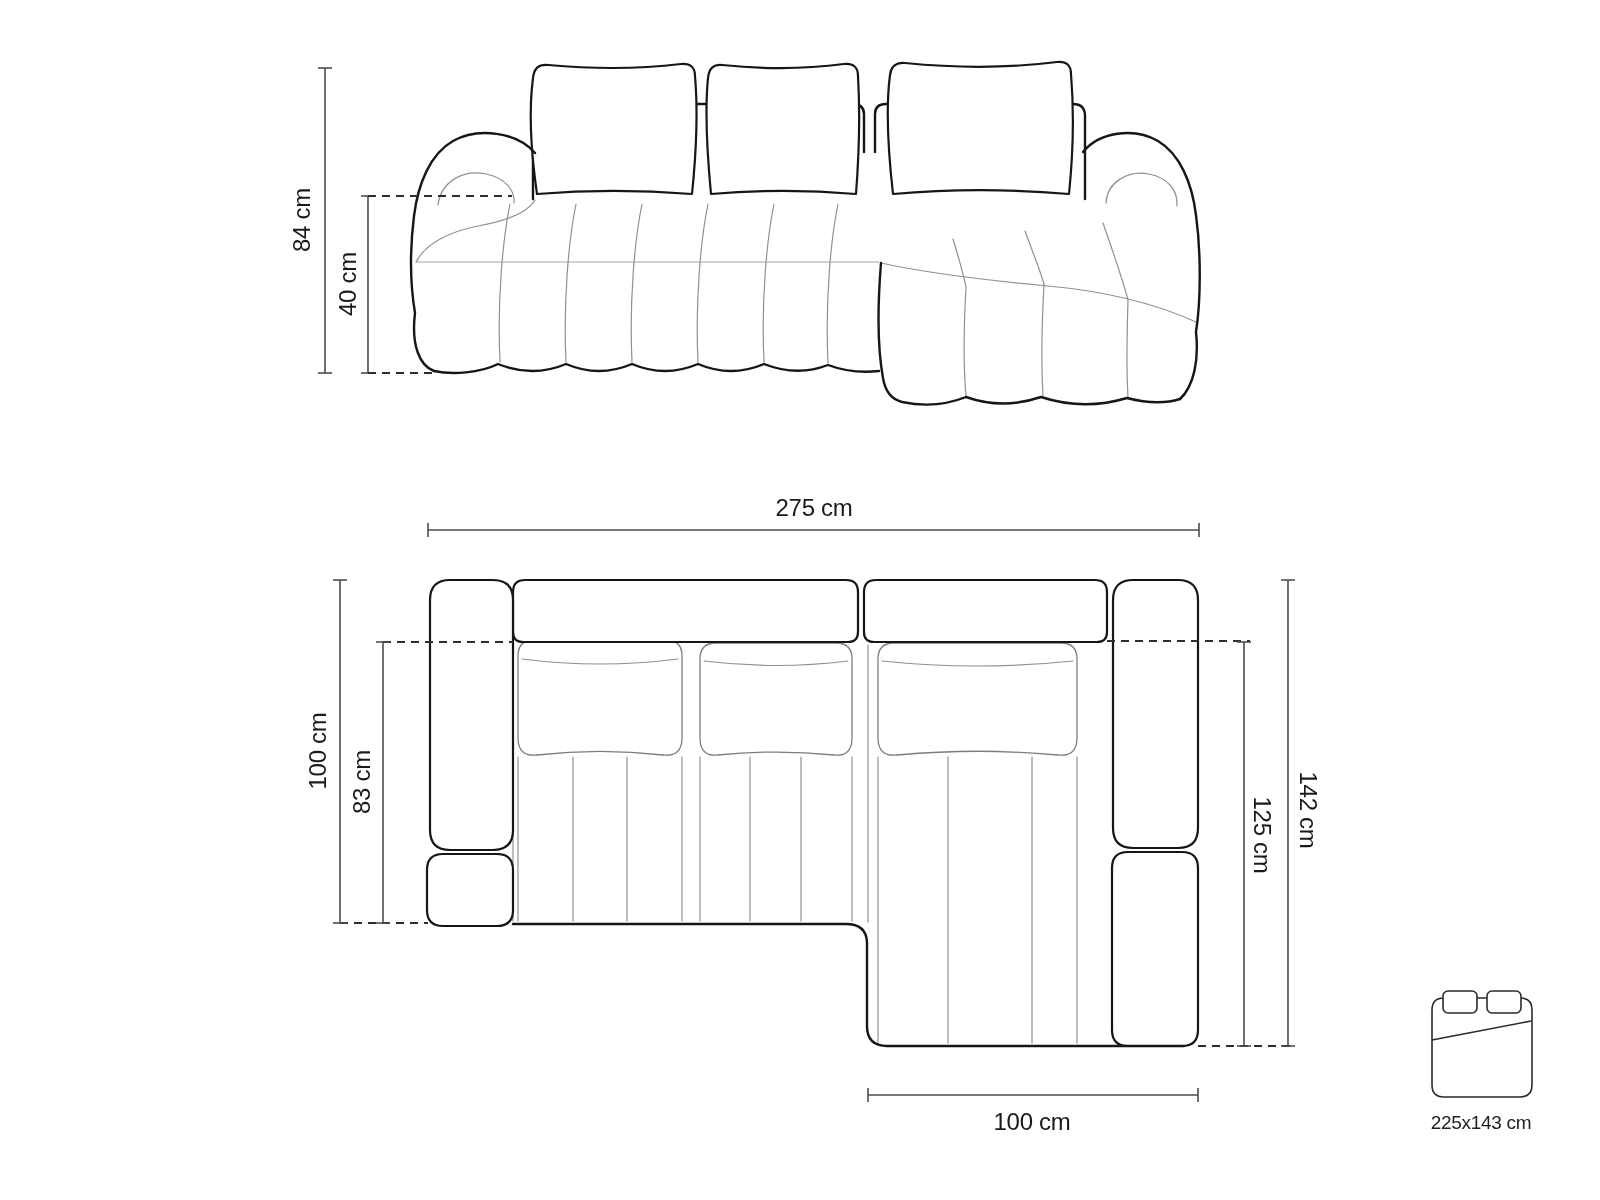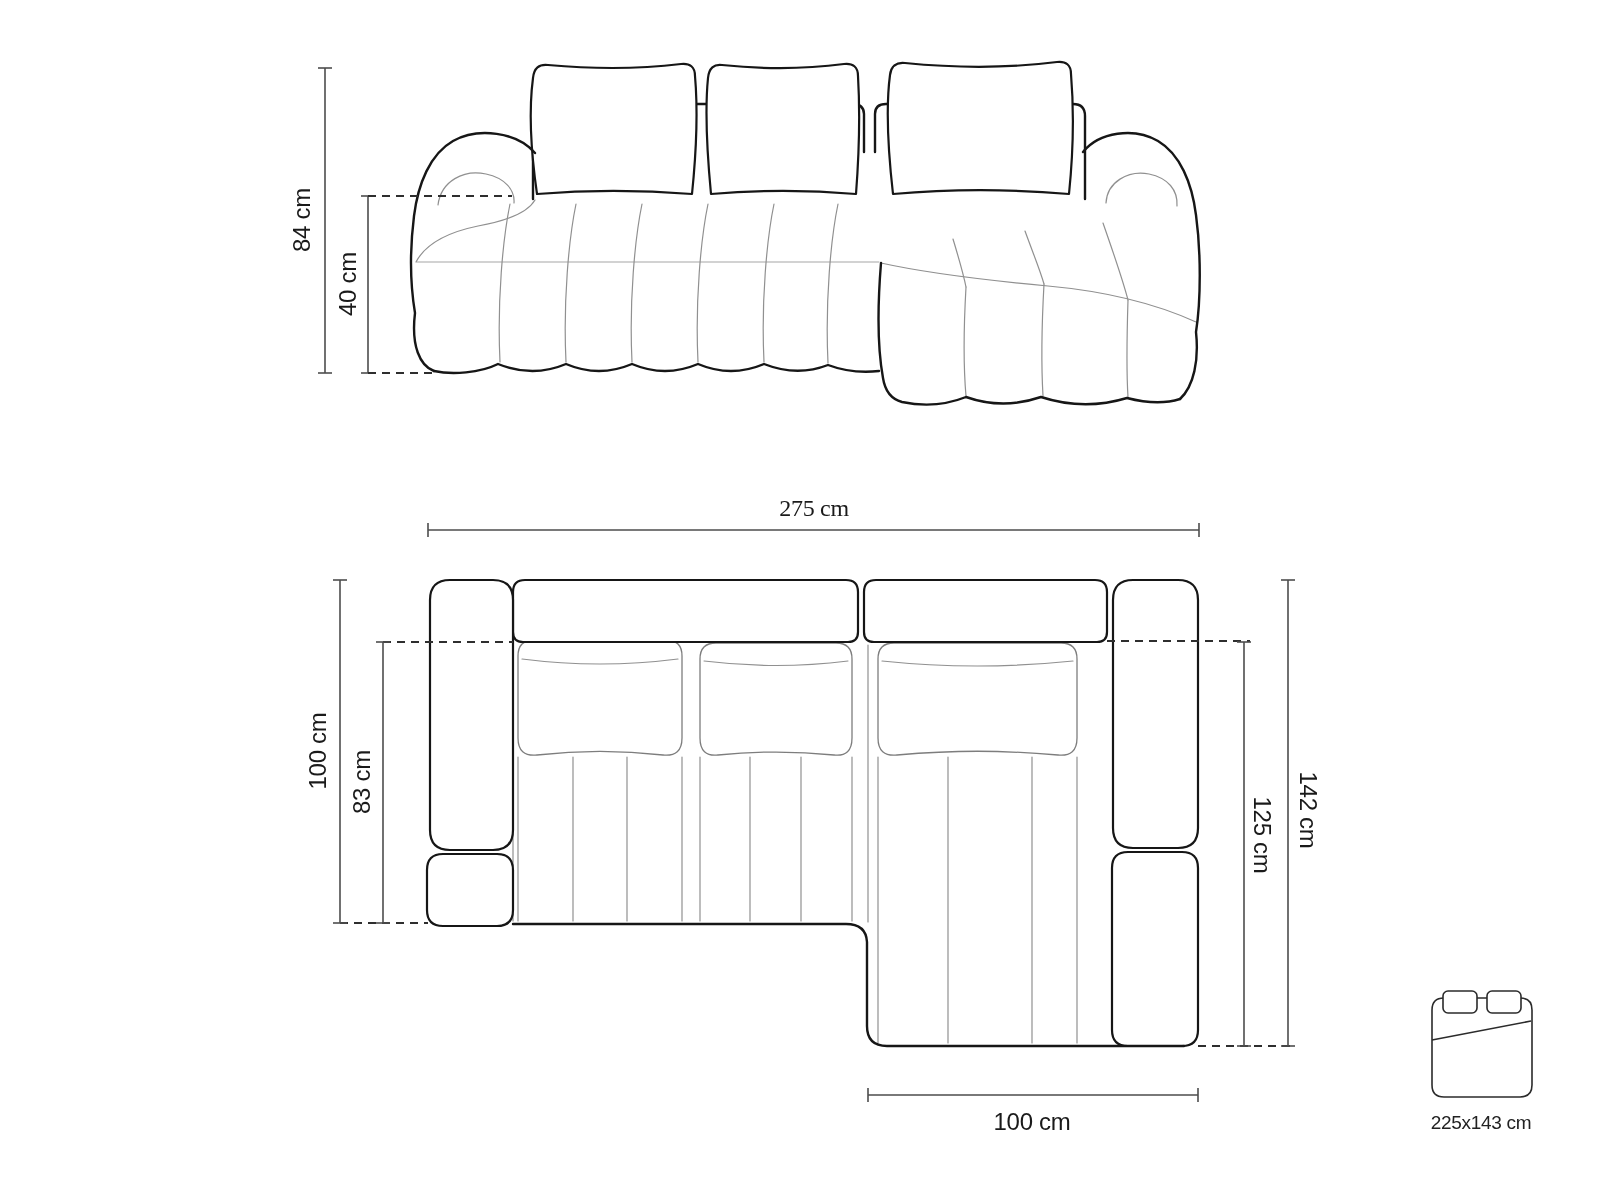--- a/index.html
+++ b/index.html
@@ -153,21 +153,21 @@
       <rect class="ln-icon" x="1443" y="991" width="34" height="22" rx="5"></rect>
       <rect class="ln-icon" x="1487" y="991" width="34" height="22" rx="5"></rect>
       <path class="ln-icon" d="M1432,1040 L1531,1021" fill="none"></path>
     </g>
   </svg>
 
   <div class="dim-label rot-ccw" style="left:302px;top:220px;">84 cm</div>
 
   <div class="dim-label rot-ccw" style="left:348px;top:284px;">40 cm</div>
 
-  <div class="dim-label" style="left:814px;top:508px;font-family:Liberation Serif, serif;">275 cm</div>
+  <div class="dim-label" style="left:814px;top:508px;">275 cm</div>
 
   <div class="dim-label rot-ccw" style="left:318px;top:751px;">100 cm</div>
 
   <div class="dim-label rot-ccw" style="left:362px;top:782px;">83 cm</div>
 
   <div class="dim-label rot-cw" style="left:1308px;top:810px;">142 cm</div>
 
   <div class="dim-label rot-cw" style="left:1262px;top:835px;">125 cm</div>
 
   <div class="dim-label" style="left:1032px;top:1122px;">100 cm</div>

